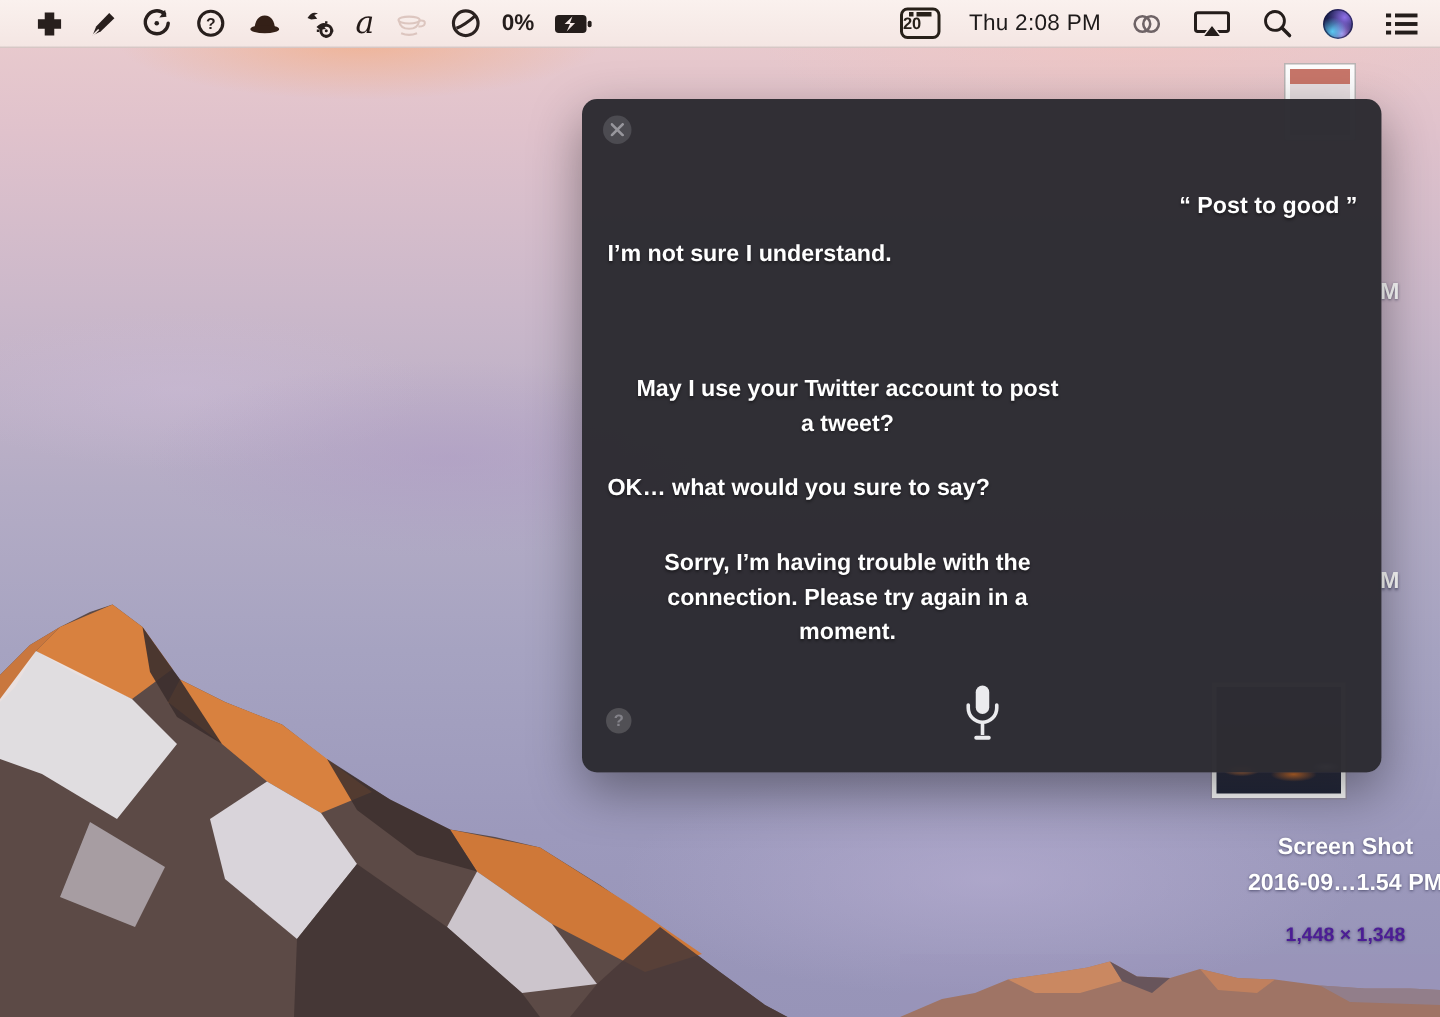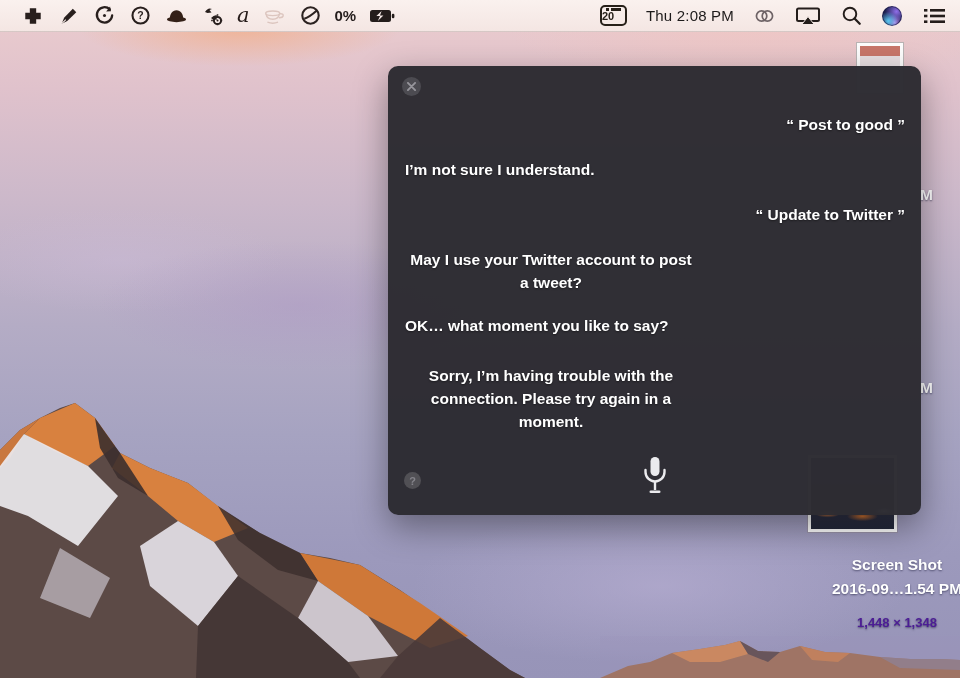--- a/index.html
+++ b/index.html
@@ -40,23 +40,23 @@
       #1d2150;
     box-shadow: inset 0 0 0 1px rgba(20,20,60,.6); }
 
   
   .siri-panel { position:absolute; left:388px; top:66px; width:533px; height:449px; z-index:30;
     background:rgba(45,44,50,.98); border-radius:10px; box-shadow:0 12px 34px rgba(0,0,0,.38); }
   .close-btn { position:absolute; left:14px; top:11px; width:19px; height:19px; border-radius:50%;
     background:#4c4b51; display:flex; align-items:center; justify-content:center; }
   .msg { position:absolute; color:#fff; font-weight:bold; font-size:15.5px; line-height:23px;
     text-shadow:0 1px 2px rgba(0,0,0,.45); }
-  .from-user { right:16px; text-align:right; }
+  .from-user { right:16px; text-align:right;margin-top:13px; }
   .from-siri { left:17px; text-align:center; }
-  .narrow { max-width:292px; }
+  .narrow { max-width:292px;margin-left:14px; }
   .m1 { top:47px; } .m2 { top:92px; } .m3 { top:137px; }
   .m4 { top:182px; } .m5 { top:248px; } .m6 { top:298px; }
   .help-btn { position:absolute; left:16px; bottom:26px; width:17px; height:17px; border-radius:50%;
     background:#515055; color:#84838a; font-size:11px; font-weight:bold;
     display:flex; align-items:center; justify-content:center; }
   .mic-btn { position:absolute; left:50%; transform:translateX(-50%); bottom:13px; width:34px; height:48px;
     display:flex; align-items:center; justify-content:center; }
 
   
   .thumb-top { position:absolute; left:856px; top:42px; width:48px; height:52px; z-index:10;
@@ -232,23 +232,22 @@
 
   <div class="siri-panel">
     <div class="close-btn">
       <svg width="9" height="9" viewBox="0 0 10 10">
           <path d="M1 1l8 8M9 1l-8 8" stroke="#97969c" stroke-width="2" stroke-linecap="round"></path>
         </svg>
     </div>
 
     <div class="msg from-user m1">“ Post to good ”</div>
     <div class="msg from-siri m2">I’m not sure I understand.</div>
-    <div class="msg from-user m3">“ Update to Twitter ”</div>
     <div class="msg from-siri narrow m4">May I use your Twitter account to post a tweet?</div>
-    <div class="msg from-siri m5">OK… what moment you like to say?</div>
+    <div class="msg from-siri m5">OK… what would you sure to say?</div>
     <div class="msg from-siri narrow m6">Sorry, I’m having trouble with the connection. Please try again in a moment.</div>
 
     <div class="help-btn">?</div>
 
     <div class="mic-btn">
       <svg width="30" height="46" viewBox="0 0 30 46">
         <rect x="10.5" y="2" width="9" height="19" rx="4.5" fill="#ebebee"></rect>
         <path d="M5.5 15 v2 a9.5 9.5 0 0 0 19 0 v-2" fill="none" stroke="#ebebee" stroke-width="2.4" stroke-linecap="round"></path>
         <path d="M15 27v8" stroke="#ebebee" stroke-width="2.4"></path>
         <rect x="9.5" y="35.5" width="11" height="2.6" rx="1.3" fill="#ebebee"></rect>

